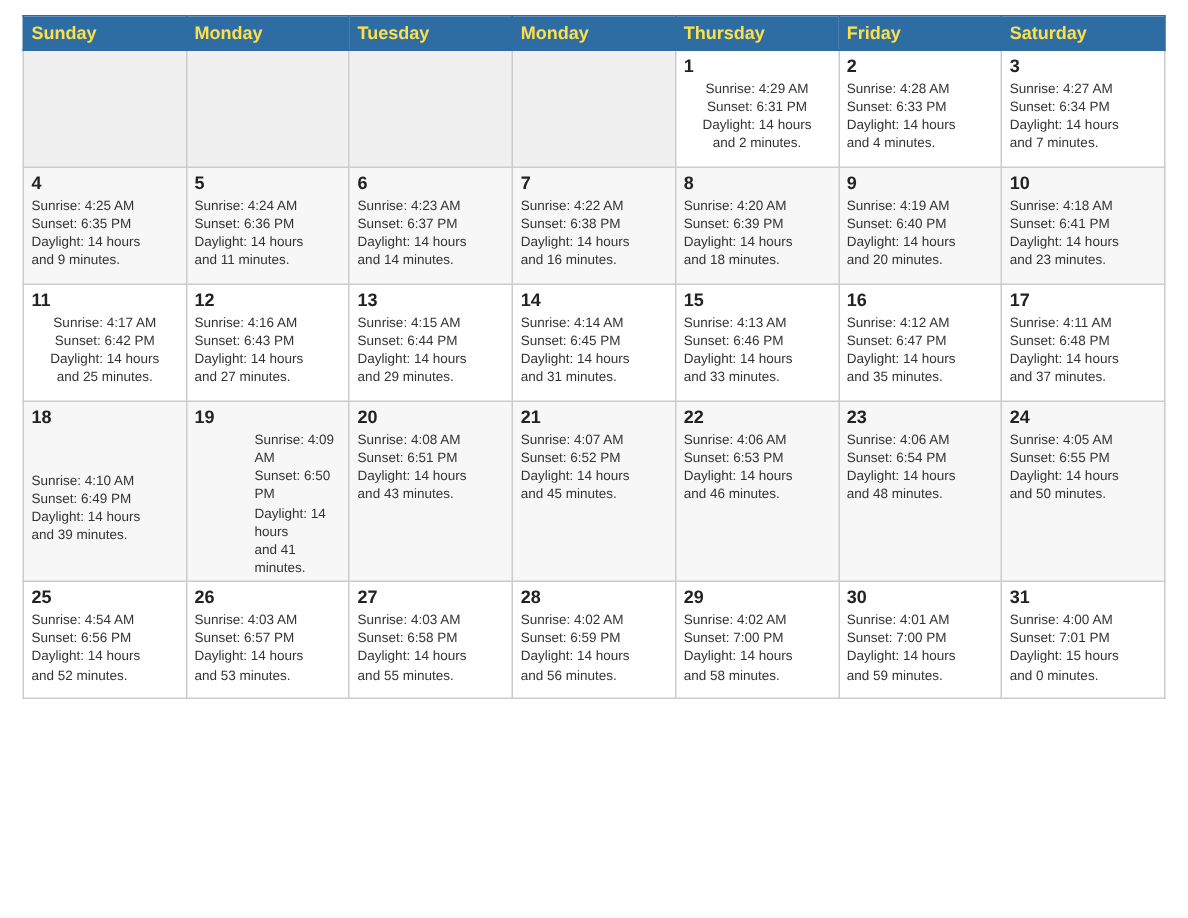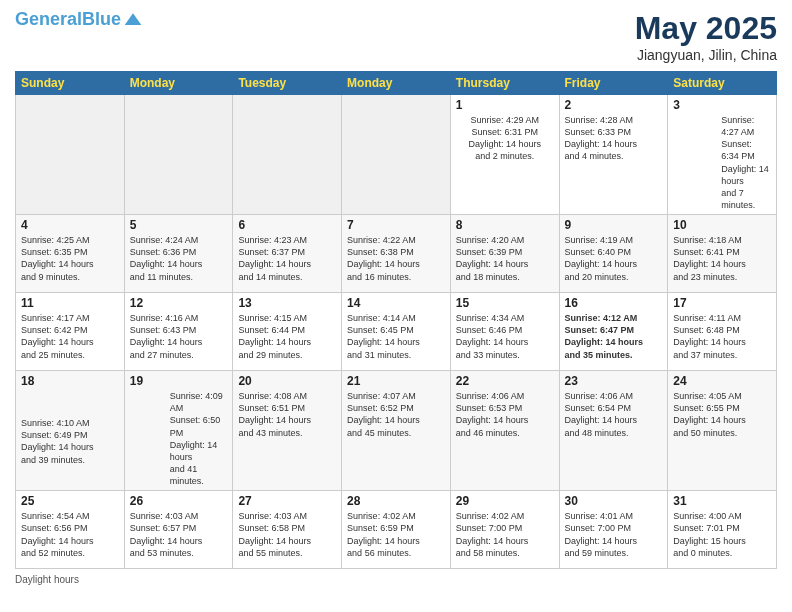--- a/index.html
+++ b/index.html
@@ -95,38 +95,20 @@
     .footer {
       margin-top: 5px;
       font-size: 10px;
       color: #555;
     }
   </style>
 </head>
 <body>
 
 <div class="page">
-  <div class="header">
-    <div class="logo">
-      <div>
-        <div style="display:flex;align-items:center;">
-          <div class="logo-text">
-            <span>General</span><span style="color:#4a9fd4">Blue</span>
-          </div>
-          <svg class="logo-icon" viewBox="0 0 24 24">
-            <polygon points="2,18 12,4 22,18" fill="#4a9fd4"></polygon>
-          </svg>
-        </div>
-      </div>
-    </div>
-    <div class="title-block">
-      <div class="month-title">May 2025</div>
-      <div class="subtitle">Jiangyuan, Jilin, China</div>
-    </div>
-  </div>
 
   <table class="calendar">
     <thead>
       <tr>
       <th>Sunday</th>
           <th>Monday</th>
           <th>Tuesday</th>
           <th>Monday</th>
           <th>Thursday</th>
           <th>Friday</th>
@@ -148,21 +130,21 @@
           </td>
           <td>
             <span class="day-num">2</span>
             <div class="day-info" style="white-space: pre-line;">Sunrise: 4:28 AM
 Sunset: 6:33 PM
 Daylight: 14 hours
 and 4 minutes.</div>
           </td>
           <td>
             <span class="day-num">3</span>
-            <div class="day-info" style="white-space: pre-line; margin-left: 48px;">Sunrise: 4:27 AM
+            <div class="day-info" style="white-space: pre-line;">Sunrise: 4:27 AM
 Sunset: 6:34 PM
 Daylight: 14 hours
 and 7 minutes.</div>
           </td>
         </tr>
         <tr>
           <td>
             <span class="day-num">4</span>
             <div class="day-info" style="white-space: pre-line;">Sunrise: 4:25 AM
 Sunset: 6:35 PM
@@ -208,21 +190,21 @@
             <span class="day-num">10</span>
             <div class="day-info" style="white-space: pre-line;">Sunrise: 4:18 AM
 Sunset: 6:41 PM
 Daylight: 14 hours
 and 23 minutes.</div>
           </td>
         </tr>
         <tr>
           <td>
             <span class="day-num">11</span>
-            <div class="day-info" style="white-space: pre-line;">Sunrise: 4:17 AM
+            <div class="day-info" style="white-space: pre-line; text-align: center;">Sunrise: 4:17 AM
 Sunset: 6:42 PM
 Daylight: 14 hours
 and 25 minutes.</div>
           </td>
           <td>
             <span class="day-num">12</span>
             <div class="day-info" style="white-space: pre-line;">Sunrise: 4:16 AM
 Sunset: 6:43 PM
 Daylight: 14 hours
 and 27 minutes.</div>
@@ -236,28 +218,28 @@
           </td>
           <td>
             <span class="day-num">14</span>
             <div class="day-info" style="white-space: pre-line;">Sunrise: 4:14 AM
 Sunset: 6:45 PM
 Daylight: 14 hours
 and 31 minutes.</div>
           </td>
           <td>
             <span class="day-num">15</span>
-            <div class="day-info" style="white-space: pre-line;">Sunrise: 4:34 AM
+            <div class="day-info" style="white-space: pre-line;">Sunrise: 4:13 AM
 Sunset: 6:46 PM
 Daylight: 14 hours
 and 33 minutes.</div>
           </td>
           <td>
             <span class="day-num">16</span>
-            <div class="day-info" style="white-space: pre-line; font-weight: bold;">Sunrise: 4:12 AM
+            <div class="day-info" style="white-space: pre-line;">Sunrise: 4:12 AM
 Sunset: 6:47 PM
 Daylight: 14 hours
 and 35 minutes.</div>
           </td>
           <td>
             <span class="day-num">17</span>
             <div class="day-info" style="white-space: pre-line;">Sunrise: 4:11 AM
 Sunset: 6:48 PM
 Daylight: 14 hours
 and 37 minutes.</div>
@@ -361,16 +343,13 @@
             <span class="day-num">31</span>
             <div class="day-info" style="white-space: pre-line;">Sunrise: 4:00 AM
 Sunset: 7:01 PM
 Daylight: 15 hours
 and 0 minutes.</div>
           </td>
         </tr>
       </tbody>
   </table>
 
-  <div class="footer">
-    <span>Daylight hours</span>
-  </div>
 </div>
 
 </body></html>

